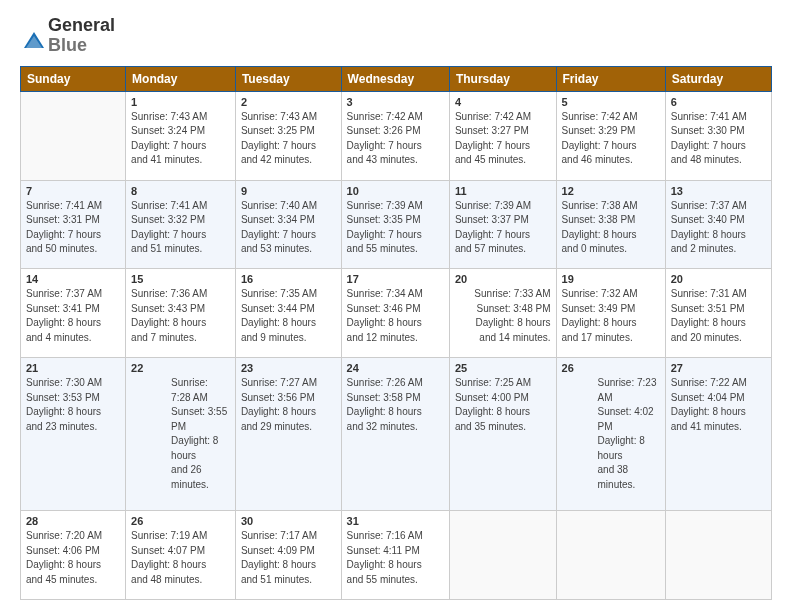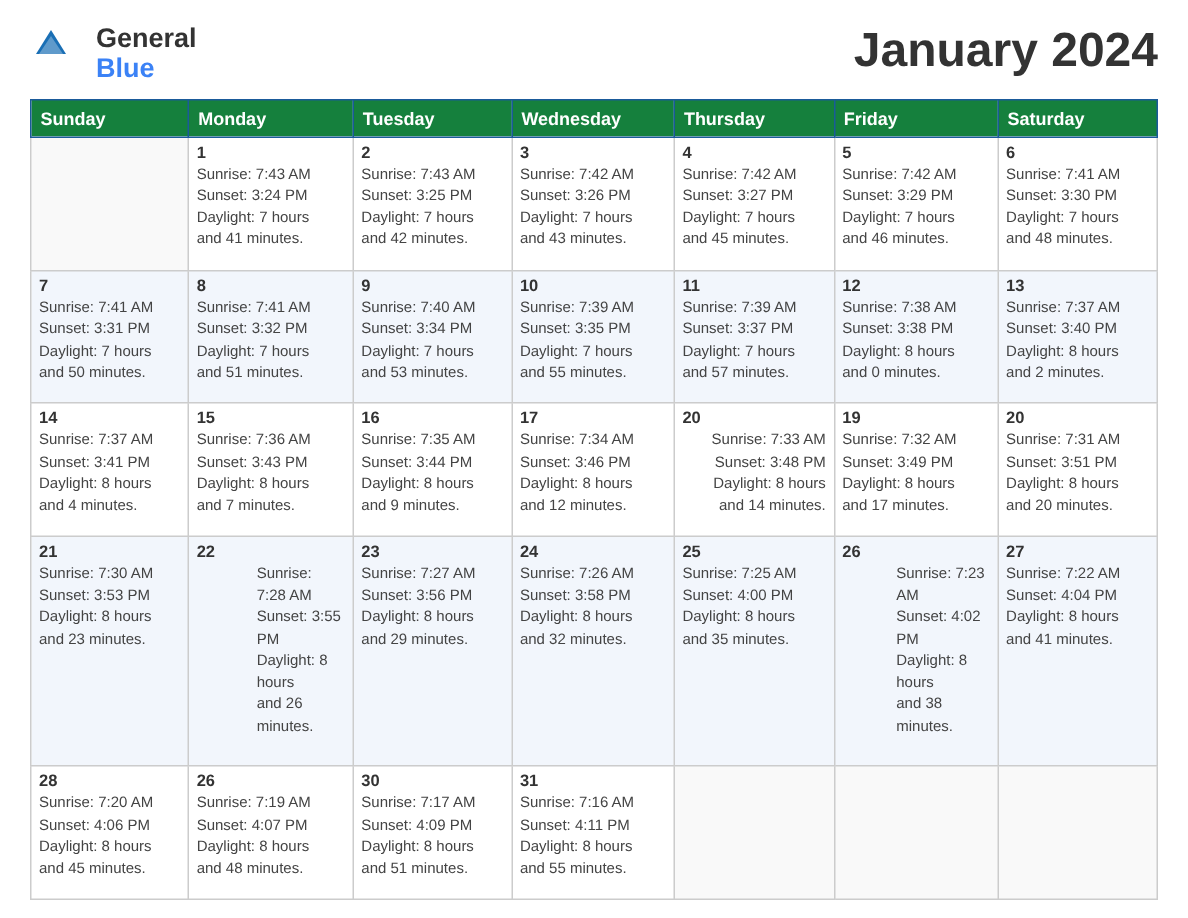--- a/index.html
+++ b/index.html
@@ -18,30 +18,30 @@
       flex-direction: column;
     }
     .header {
       display: flex;
       align-items: flex-start;
       justify-content: space-between;
       margin-bottom: 10px;
     }
     .logo {
       display: flex;
-      align-items: flex-start;
-      gap: 16px;
+      align-items: flex-end;
+      gap: 0;
     }
     .logo-text {
       font-size: 18px;
       font-weight: bold;
       line-height: 1.1;
     }
     .logo-general { color: #333; }
-    .logo-blue { color: #3b82f6; }
+    .logo-blue { color: #737373; }
     .logo-icon {
       width: 28px;
       height: 28px;
     }
     .title-block {
       text-align: right;
     }
     .month-title {
       font-size: 32px;
       font-weight: bold;
@@ -52,21 +52,21 @@
       font-size: 14px;
       color: #555;
     }
     .calendar {
       flex: 1;
       border-collapse: collapse;
       width: 100%;
       font-size: 10.5px;
     }
     .calendar th {
-      background: #15803d;
+      background: #a16207;
       color: #fff;
       text-align: left;
       padding: 5px 6px;
       font-size: 12px;
       font-weight: bold;
       border: 1px solid #1a5a9a;
     }
     .calendar td {
       border: 1px solid #ccc;
       vertical-align: top;
@@ -102,21 +102,20 @@
       <svg class="logo-icon" viewBox="0 0 28 28">
         <polygon points="14,4 24,20 4,20" fill="#1a6fb5"></polygon>
         <polygon points="14,8 22,20 6,20" fill="#fff" opacity="0.3"></polygon>
       </svg>
       <div class="logo-text">
         <span class="logo-general">General</span><br>
         <span class="logo-blue">Blue</span>
       </div>
     </div>
     <div class="title-block">
-      <div class="month-title">January 2024</div>
     </div>
   </div>
 
   <table class="calendar">
     <thead>
       <tr>
         <th>Sunday</th>
         <th>Monday</th>
         <th>Tuesday</th>
         <th>Wednesday</th>

